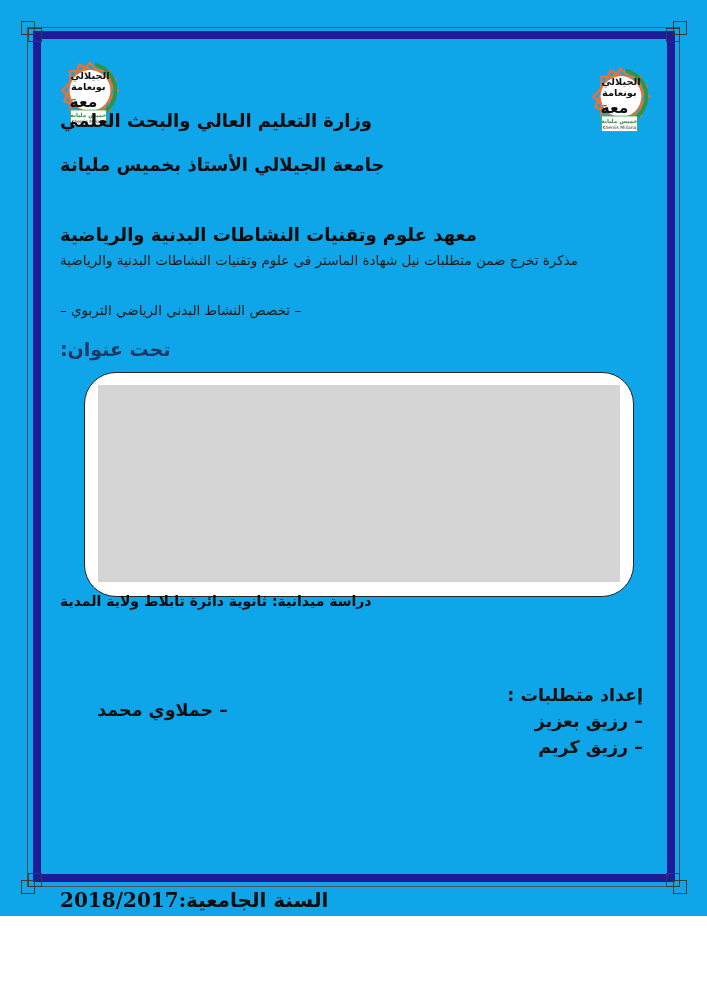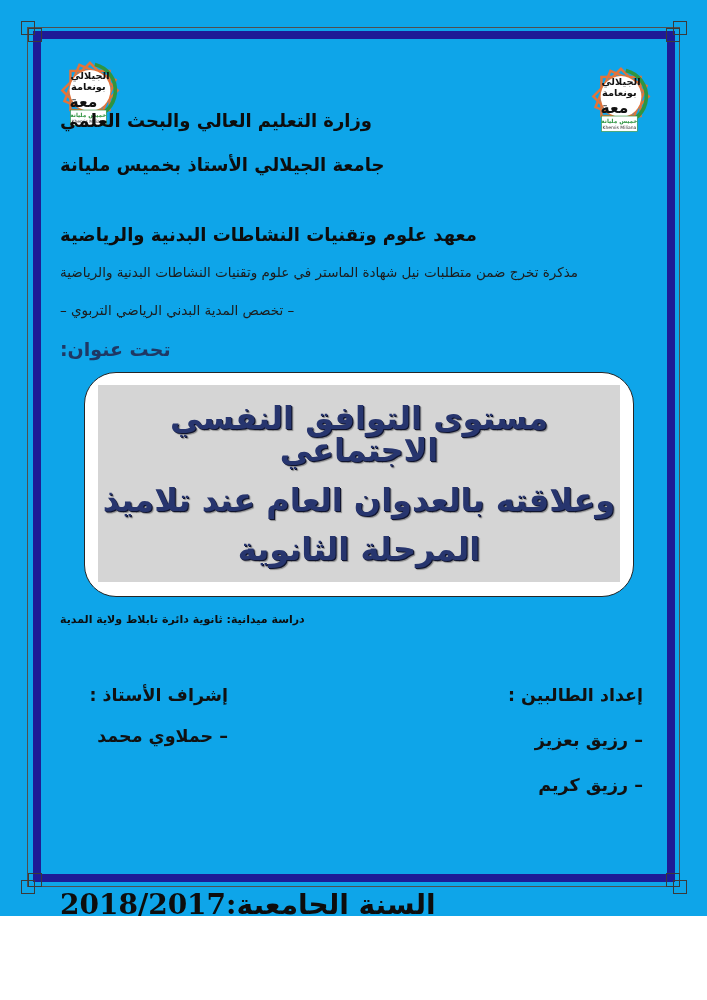--- a/index.html
+++ b/index.html
@@ -18,39 +18,39 @@
   .c-br{right:20px;bottom:22px;} .c-br .sq1{right:0;bottom:0;} .c-br .sq2{right:7px;bottom:7px;}
   
   .logo{position:absolute;width:82px;height:88px;}
   .logo-left{left:49px;top:53px;}
   .logo-right{left:580px;top:59px;}
   
   .cline{position:absolute;left:60px;right:60px;text-align:left;}
   .hdr{font-weight:bold;font-size:18px;color:#0d0d0d;}
   .hdr1{top:110px;} .hdr2{top:154px;} .hdr3{top:196px;margin-top:28px;}
   .memo{font-size:13.5px;color:#1c1c1c;}
-  .memo1{top:264px;} .memo2{top:302px;}
+  .memo1{top:252px;} .memo2{top:302px;}
   .under-label{top:338px;font-size:19px;font-weight:bold;color:#1f3864;}
   
   .titlebox-outline{position:absolute;left:84px;top:372px;width:548px;height:223px;
     border:1.6px solid #262626;border-radius:32px;background:#fff;}
   .titlebox-gray{position:absolute;left:98px;top:385px;width:522px;height:197px;background:#d5d5d5;}
   .title-lines{position:absolute;left:98px;top:385px;width:522px;height:197px;
     display:flex;flex-direction:column;justify-content:space-evenly;align-items:center;text-align:center;}
   .title-line{font-size:32px;font-weight:bold;color:#27356e;line-height:1;
     text-shadow:1px 1px 0 #10142e, 2px 2px 1px rgba(0,0,0,0.35);}
-  .subtitle{top:613px;font-size:11px;font-weight:bold;color:#0d0d0d;}
+  .subtitle{top:593px;font-size:14px;font-weight:bold;color:#0d0d0d;}
   
   .credit-col{position:absolute;top:682px;}
   .students-col{right:64px;width:170px;text-align:right;}
   .supervisor-col{left:78px;width:150px;text-align:right;}
   .credit-label{font-size:17.5px;font-weight:bold;line-height:26px;}
-  .credit-item{font-size:17.5px;font-weight:bold;line-height:26px;margin-top:19px;}
+  .credit-item{font-size:17.5px;font-weight:bold;line-height:26px;}
   
-  .footer{top:888px;font-size:28px;font-weight:bold;color:#0d0d0d;
+  .footer{top:888px;font-size:20px;font-weight:bold;color:#0d0d0d;
     font-family:"DejaVu Serif","DejaVu Sans",serif;}
 </style>
 </head>
 <body>
 
 <div class="page">
 
   <div class="frame-thin"></div>
   <div class="frame-navy"></div>
   <div class="corner c-tl">
@@ -104,40 +104,34 @@
       <text x="48" y="78" text-anchor="middle" font-size="7" font-weight="bold" fill="#2f9440">خميس مليانة</text>
       <text x="48" y="86" text-anchor="middle" font-size="5.5" fill="#333">Khemis Miliana</text>
     </svg>
   </div>
 
   <div class="cline hdr hdr1">وزارة التعليم العالي والبحث العلمي</div>
   <div class="cline hdr hdr2">جامعة الجيلالي الأستاذ بخميس مليانة</div>
   <div class="cline hdr hdr3">معهد علوم وتقنيات النشاطات البدنية والرياضية</div>
 
   <div class="cline memo memo1">مذكرة تخرج ضمن متطلبات نيل شهادة الماستر في علوم وتقنيات النشاطات البدنية والرياضية</div>
-  <div class="cline memo memo2">– تخصص المدية البدني الرياضي التربوي –</div>
+  <div class="cline memo memo2">– تخصص النشاط البدني الرياضي التربوي –</div>
 
   <div class="cline under-label">تحت عنوان:</div>
 
   <div class="titlebox-outline"></div>
   <div class="titlebox-gray"></div>
-  <div class="title-lines">
-    <div class="title-line">مستوى التوافق النفسي الاجتماعي</div>
-    <div class="title-line">وعلاقته بالعدوان العام عند تلاميذ</div>
-    <div class="title-line">المرحلة الثانوية</div>
-  </div>
 
   <div class="cline subtitle">دراسة ميدانية: ثانوية دائرة تابلاط ولاية المدية</div>
 
   <div class="credit-col students-col">
-    <div class="credit-label">إعداد الطالبين :</div>
+    <div class="credit-label">إعداد متطلبات :</div>
     <div class="credit-item">– رزيق بعزيز</div>
     <div class="credit-item">– رزيق كريم</div>
   </div>
 
   <div class="credit-col supervisor-col">
-    <div class="credit-label">إشراف الأستاذ :</div>
     <div class="credit-item" style="margin-top:15px;">– حملاوي محمد</div>
   </div>
 
   <div class="cline footer">السنة الجامعية:2018/2017</div>
 
 </div>
 
 </body></html>

